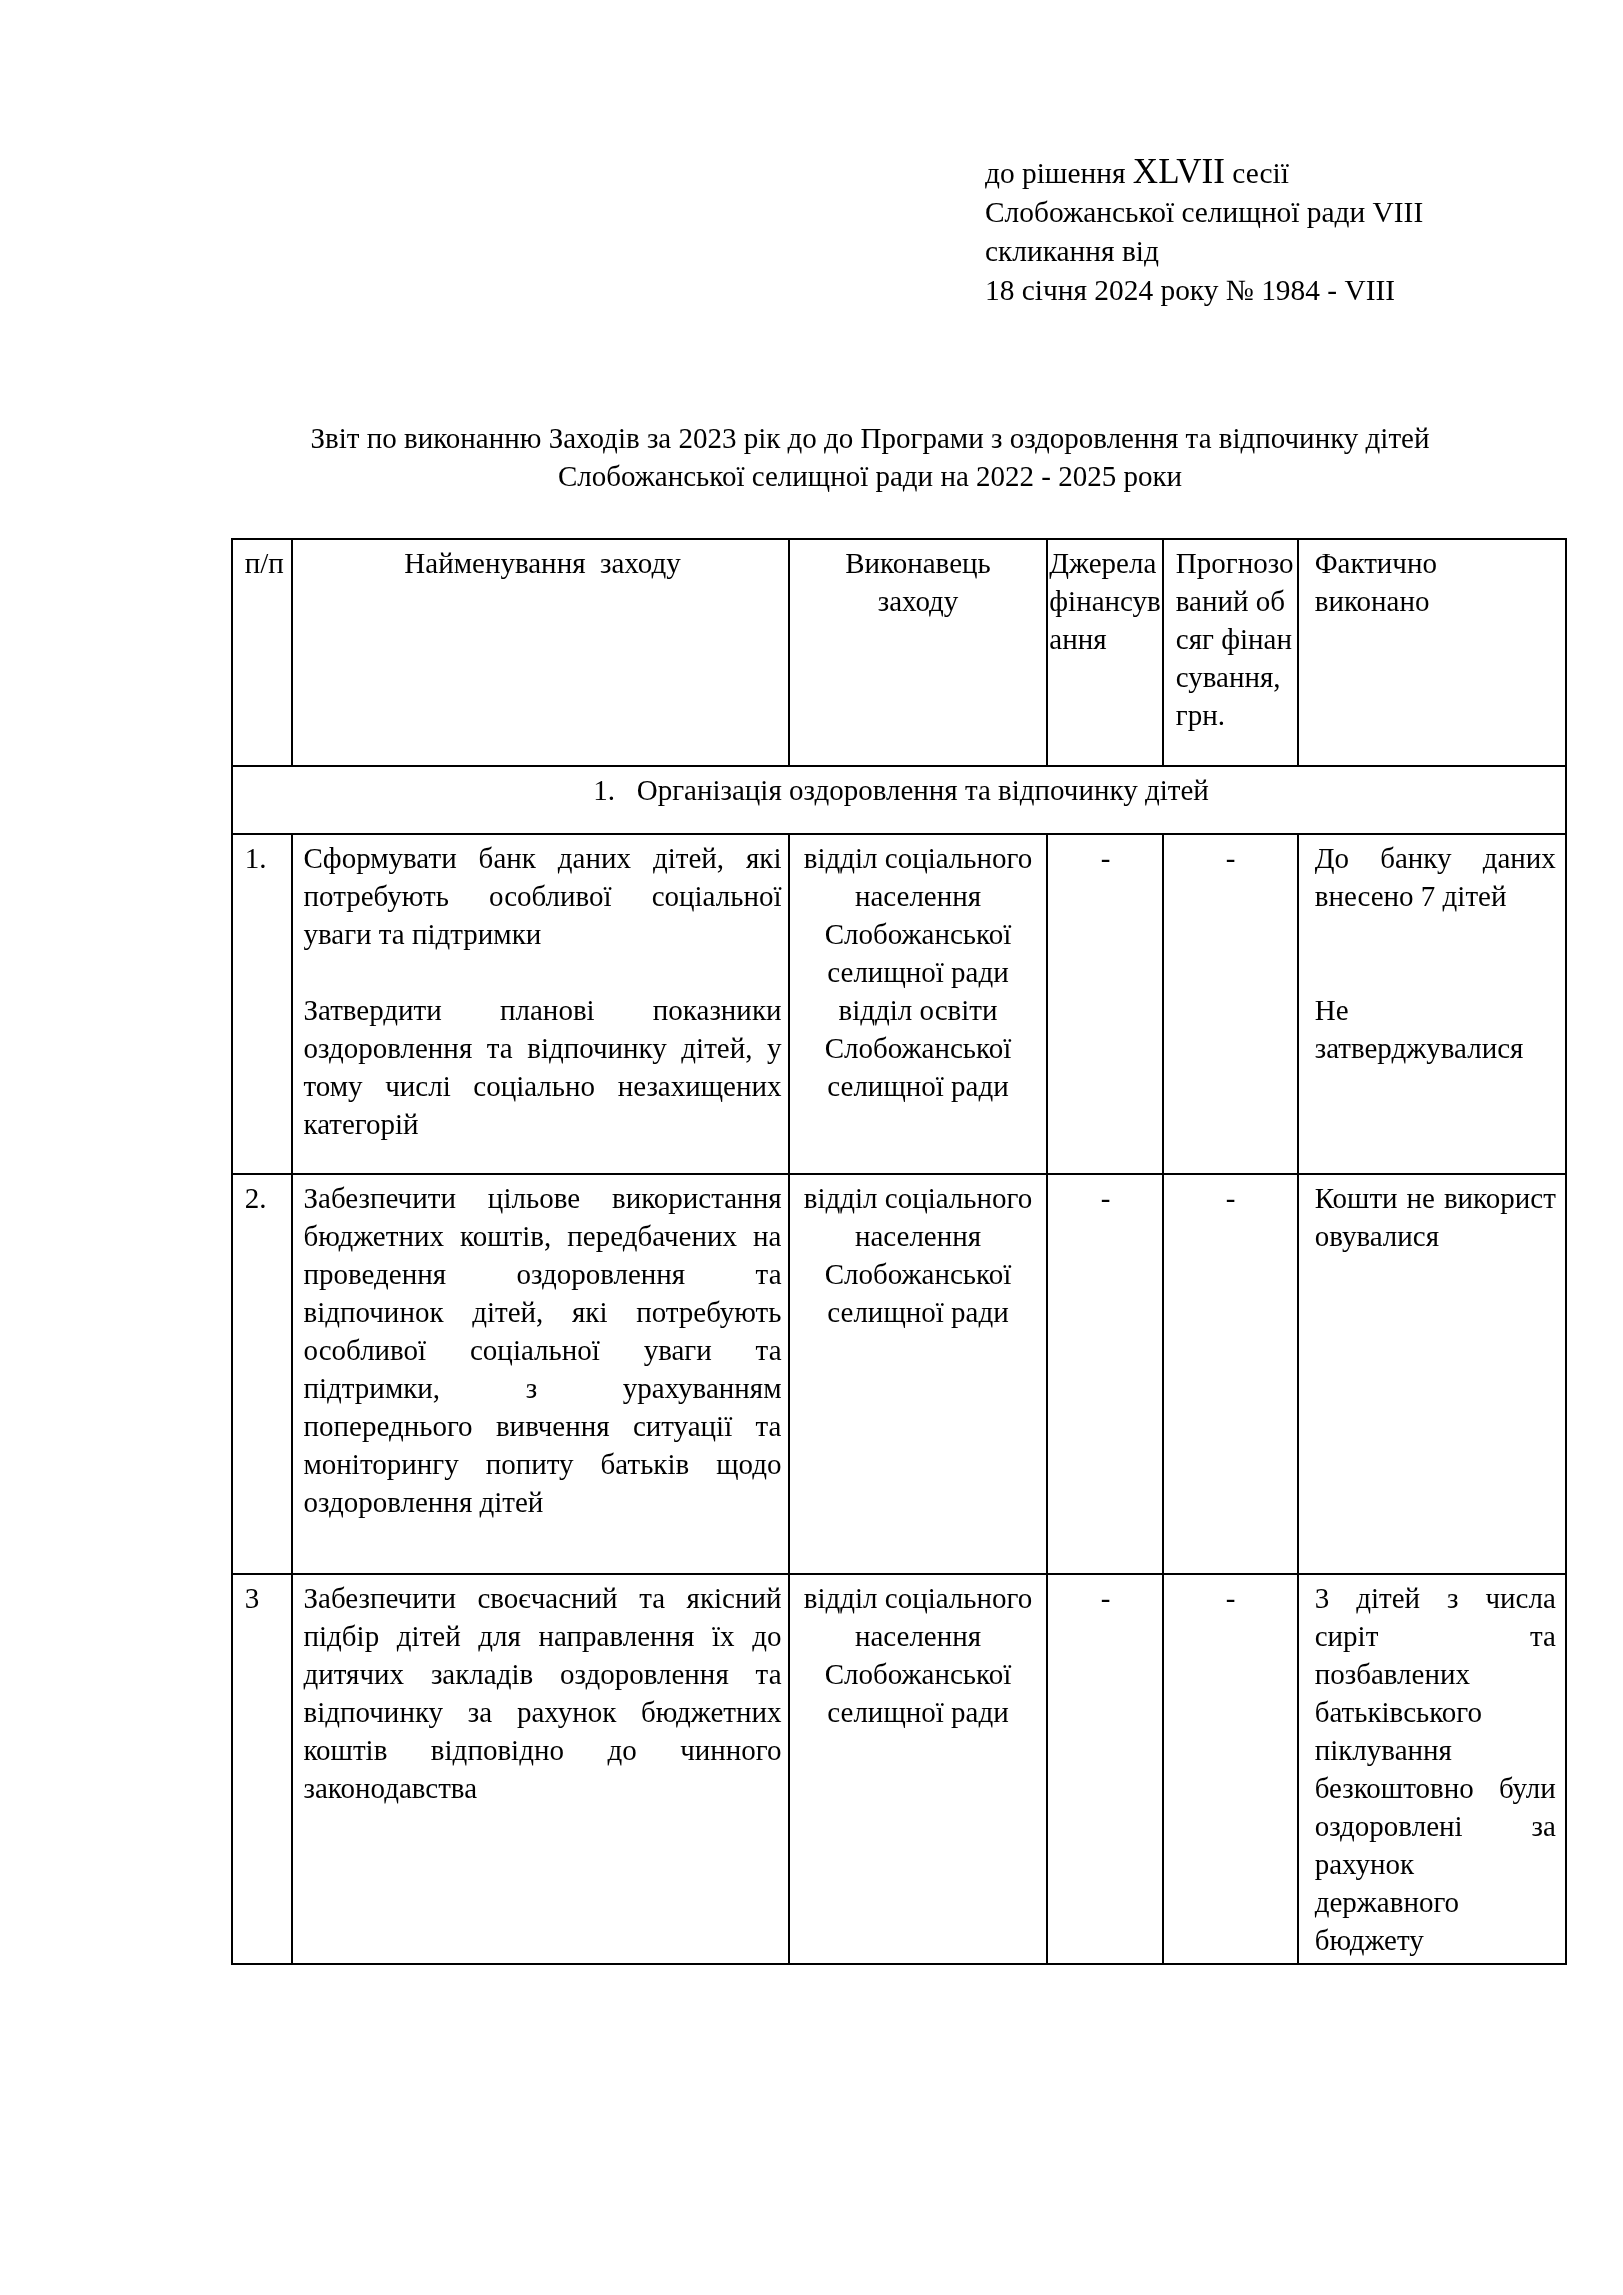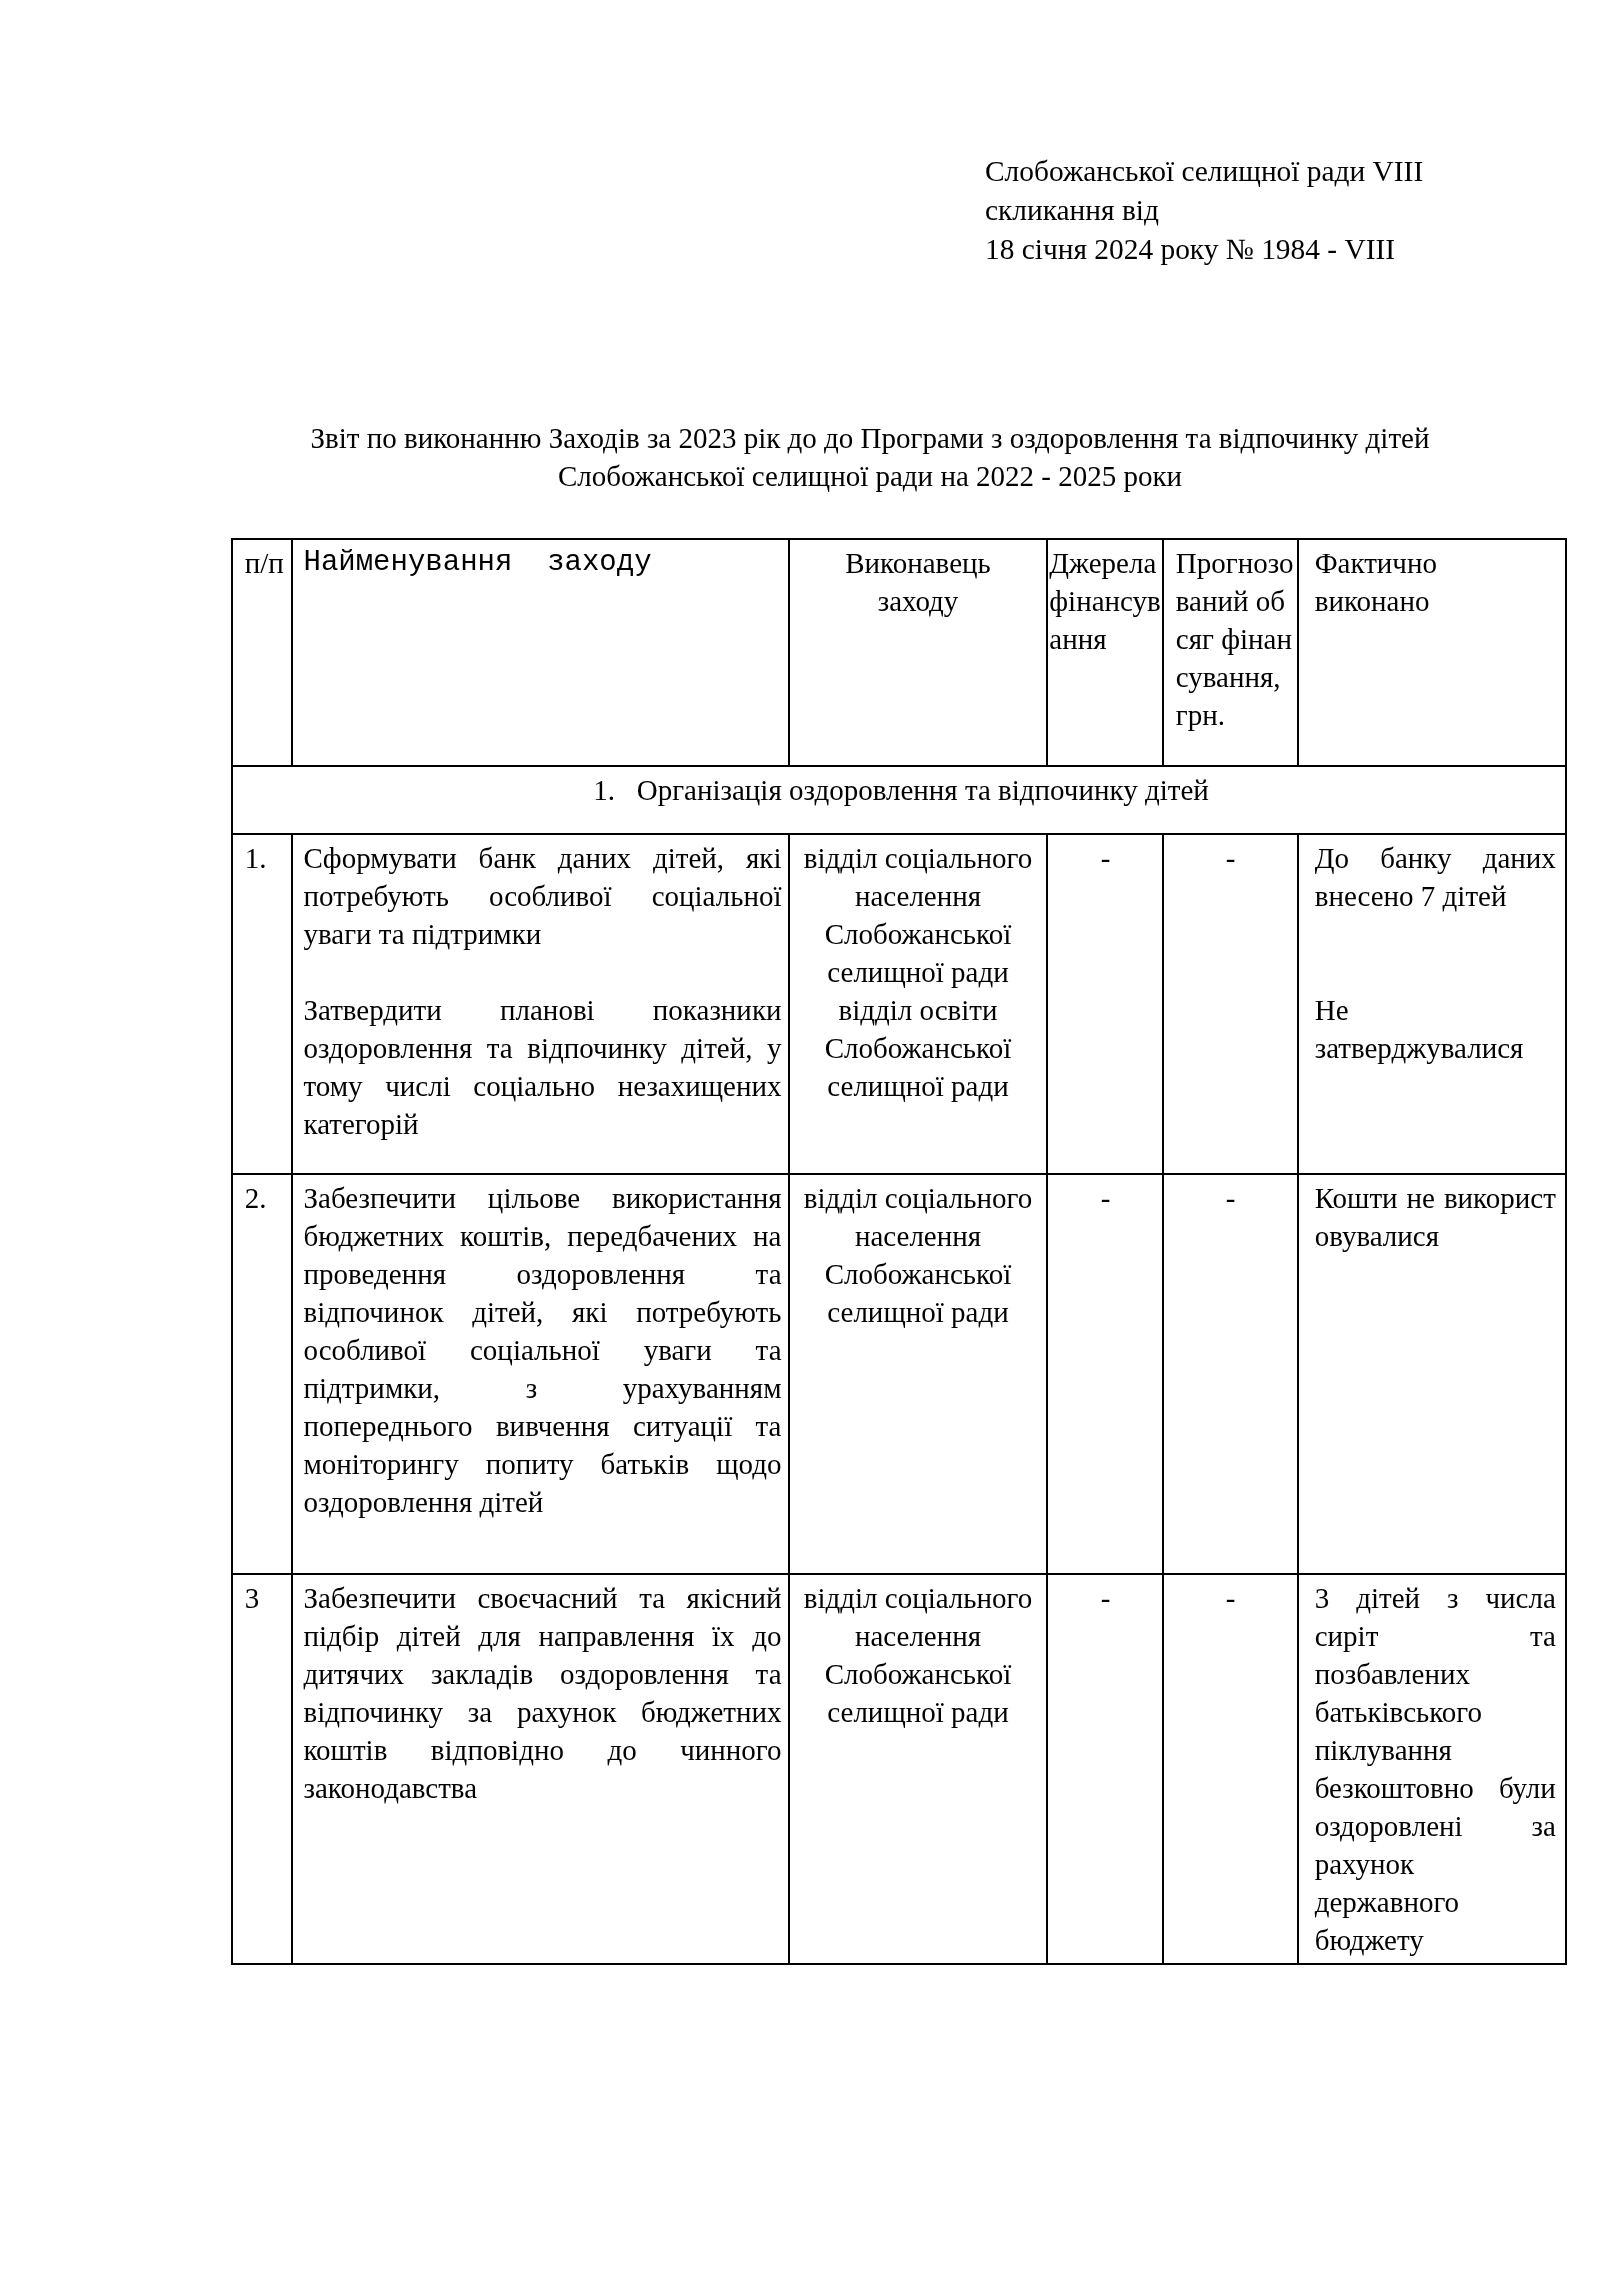--- a/index.html
+++ b/index.html
@@ -27,33 +27,34 @@
     border: 2.6px solid #000; vertical-align: top;
     padding: 3.9px 6.5px 3.9px 10.5px; box-sizing: border-box;
   }
   .c-num { width: 60px; padding-left: 11.8px !important; padding-right: 0 !important; }
   .c-name { width: 497px; }
   .c-exec { width: 258px; text-align: center; padding-left: 3.9px !important; padding-right: 3.9px !important; }
   .c-src { width: 116px; padding-left: 1.3px !important; padding-right: 0 !important; }
   .c-plan { width: 135px; padding-left: 11.8px !important; padding-right: 0 !important; }
   .c-fact { width: 268px; padding-left: 15.7px !important; padding-right: 9.2px !important; }
   .hdr-row td { height: 227px; border-radius: 15px; }
-  .hdr-center { text-align: left; font-family: Liberation Mono, monospace; }
+  .hdr-center { text-align: center; }
   .section-row td { height: 68px; text-align: center; padding-top: 2.6px; }
   .row1 td { height: 340px; }
   .row2 td { height: 400px; }
   .row3 td { height: 382px; }
   .justify { text-align: justify; text-align-last: left; }
   .gap { height: 38px; }
   .dash { text-align: center; }
 </style>
 </head>
 <body>
 
 <div class="annex">
+  <div><span>до рішення </span><span class="roman">XLVII</span><span> сесії</span></div>
   <div>Слобожанської селищної ради VIII</div>
   <div>скликання від</div>
   <div>18 січня 2024 року № 1984 - VIII</div>
 </div>
 
 <div class="title">
   <div>Звіт по виконанню Заходів за 2023 рік до до Програми з оздоровлення та відпочинку дітей</div>
   <div>Слобожанської селищної ради на 2022 - 2025 роки</div>
 </div>
 

